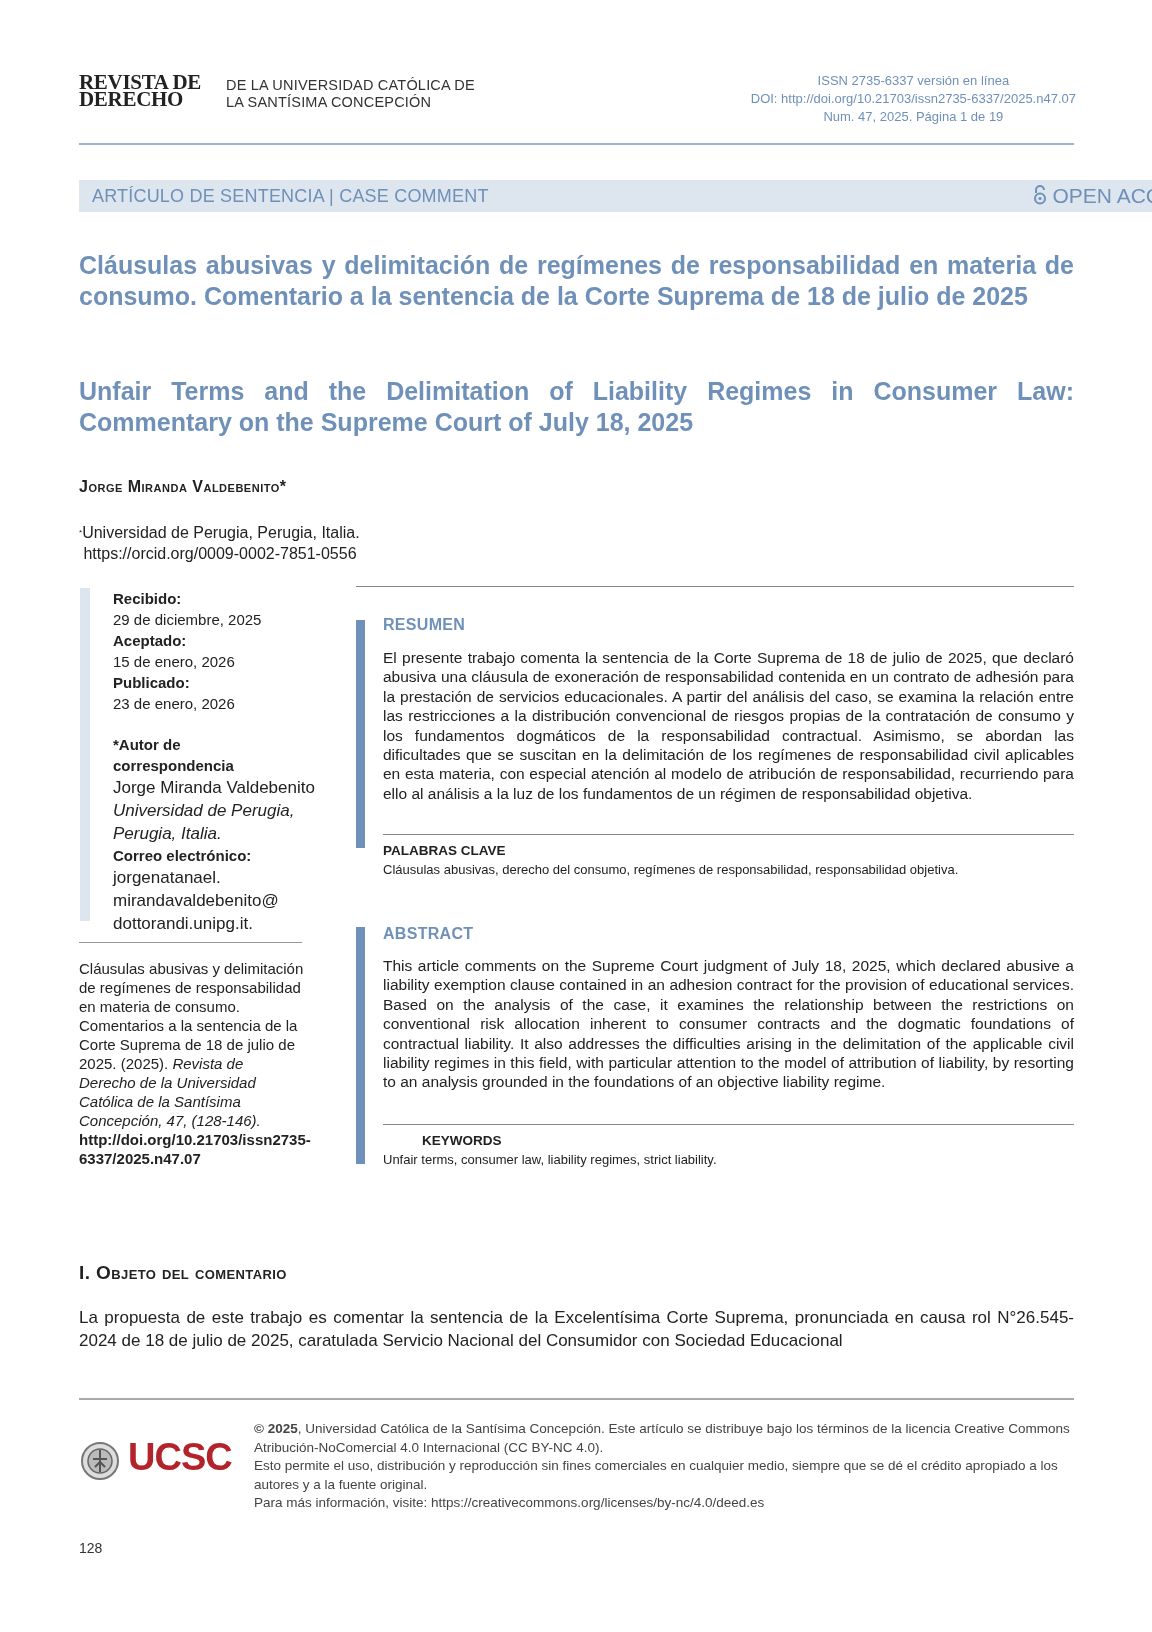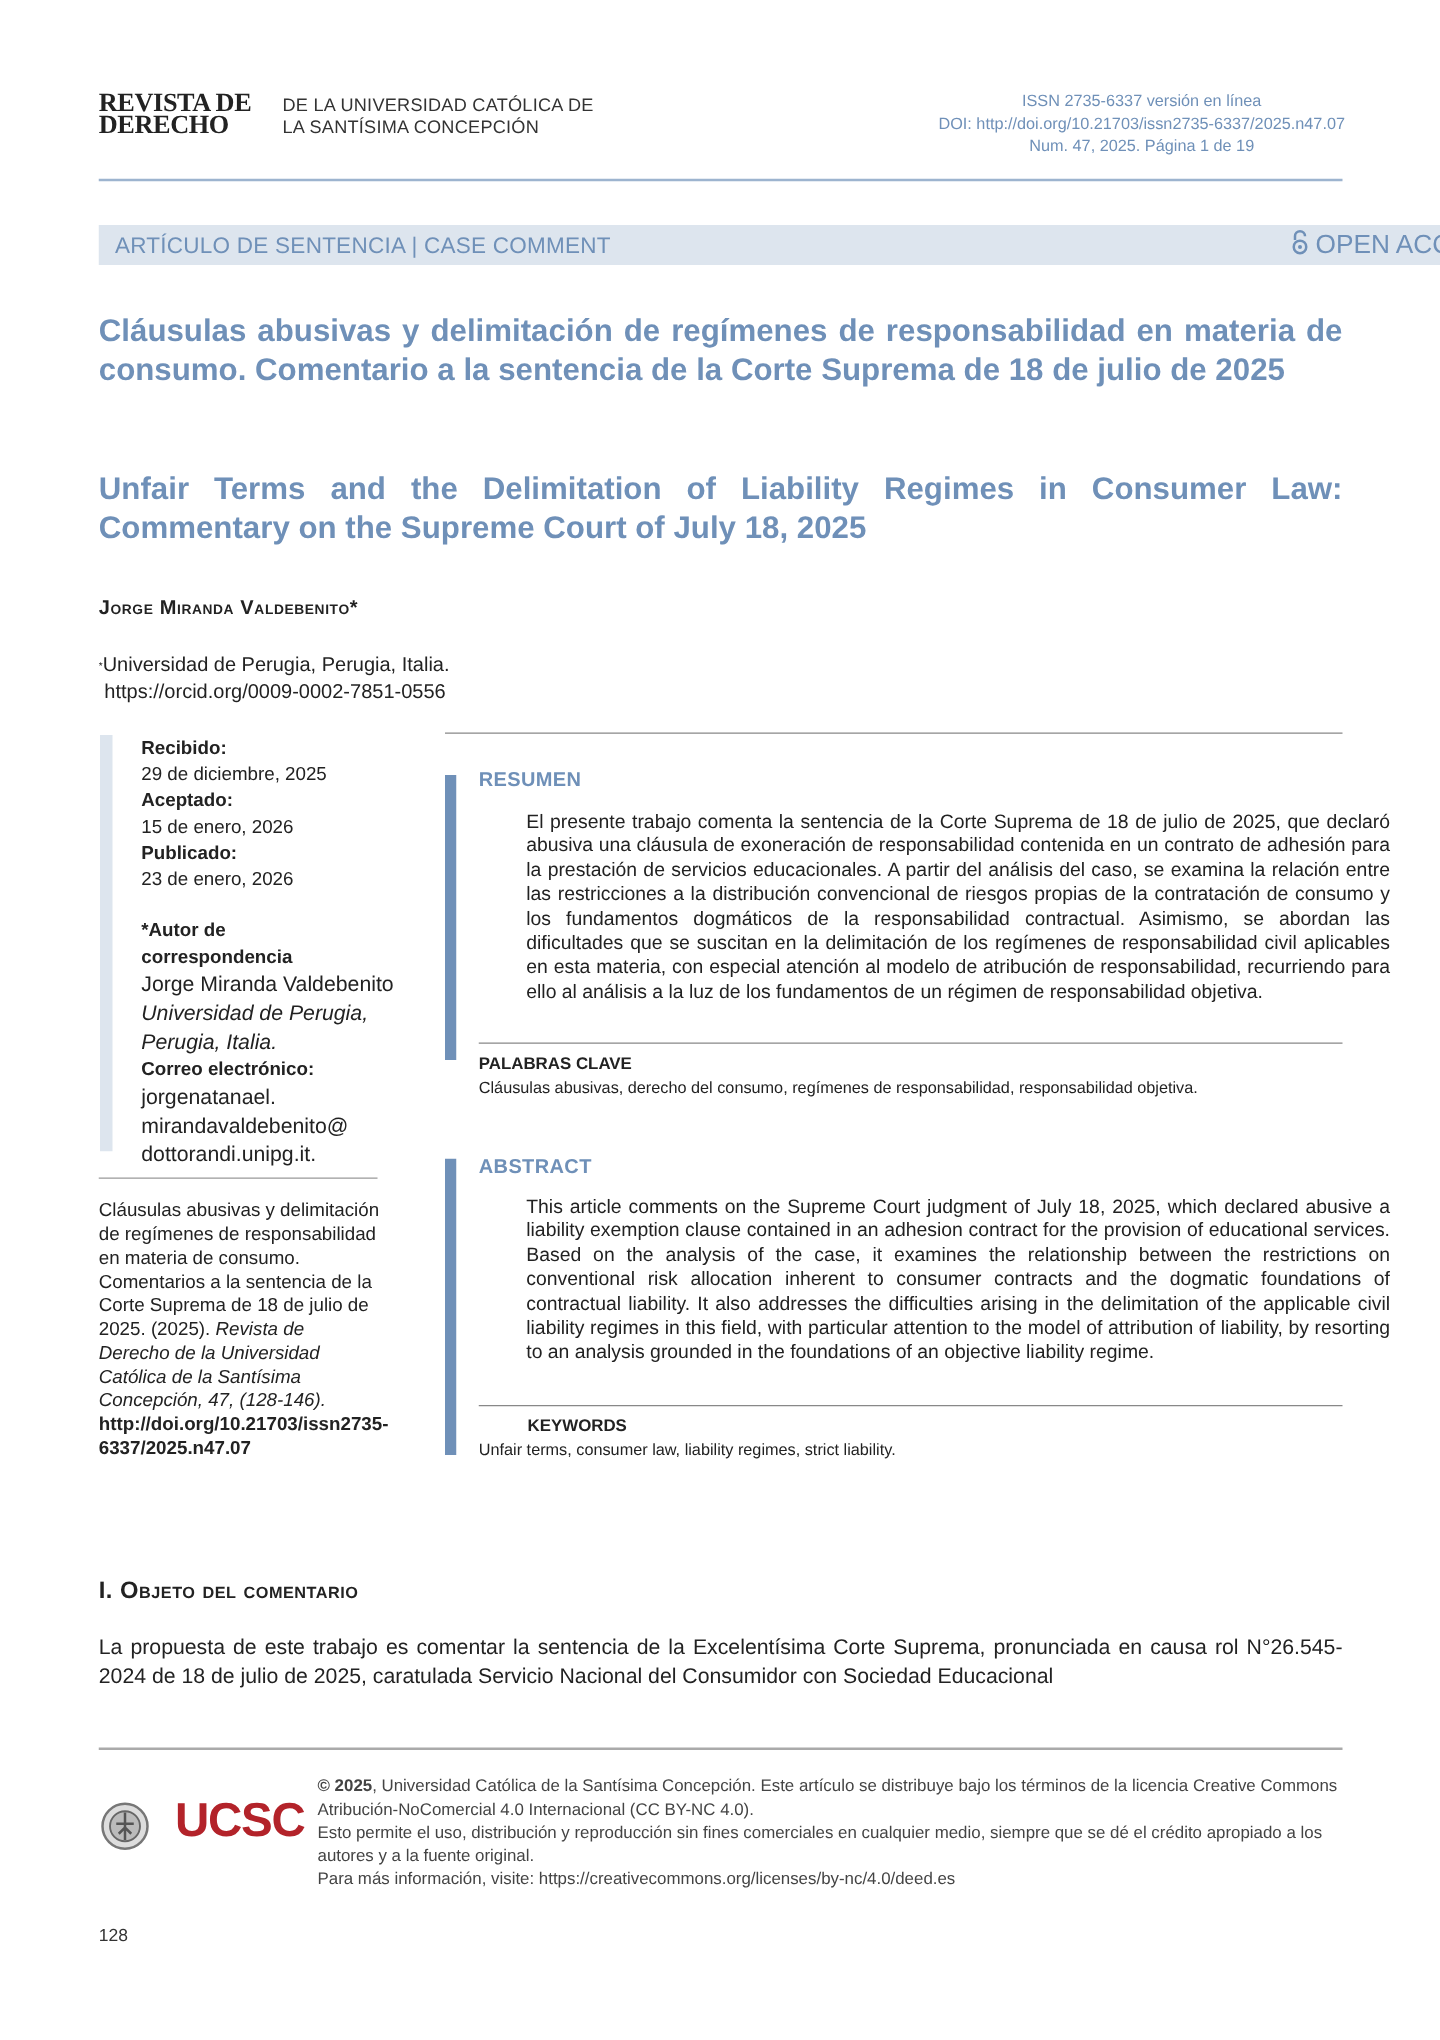--- a/index.html
+++ b/index.html
@@ -35,38 +35,38 @@
   #cite { left:79px; top:959px; width:225px; font-size:15px; line-height:19px; color:#222; }
   #cite .it { font-style:italic; }
   #cite .b { font-weight:bold; }
   
   .rule { height:1px; background:#888; }
   #top-rule { left:356px; top:586px; width:718px; }
   .vbar { left:356px; width:9px; background:#6f90b8; }
   #vbar1 { top:620px; height:228px; }
   #vbar2 { top:927px; height:237px; }
   .sec-h { left:383px; font-weight:bold; font-size:16px; color:#6f90b8; letter-spacing:0.3px; }
-  .sec-p { left:383px; width:691px; font-size:15.5px; line-height:19.4px; color:#222; text-align:justify;margin-left:38px; }
+  .sec-p { left:383px; width:691px; font-size:15.5px; line-height:19.4px; color:#222; text-align:justify; }
   #res-h { top:616px; }
   #res-p { top:648px; }
   #res-rule { left:383px; top:834px; width:691px; }
   #kw1-h { left:383px; top:843px; font-weight:bold; font-size:13.5px; color:#222; }
   #kw1-p { left:383px; top:862px; font-size:13px; color:#222;text-align:right; }
   #abs-h { top:925px; }
   #abs-p { top:956px; }
   #abs-rule { left:383px; top:1124px; width:691px; }
   #kw2-h { left:393px; top:1133px; font-weight:bold; font-size:13.5px; color:#222;padding-left:29px; }
   #kw2-p { left:383px; top:1152px; font-size:13px; color:#222; }
   
   #sec1 { left:79px; top:1262px; font-weight:bold; font-size:19px; color:#222; font-variant:small-caps; letter-spacing:0.4px; }
   #body-p { left:79px; top:1306px; width:995px; font-size:17px; line-height:23px; color:#222; text-align:justify; }
   
   #foot-rule { left:79px; top:1398px; width:995px; height:2px; background:#aaa; }
   #ucsc-seal { left:80px; top:1441px; width:40px; height:40px; }
-  #ucsc-text { left:140px; top:1436px; font-weight:bold; font-size:38px; color:#b3232a; letter-spacing:-1px; }
+  #ucsc-text { left:128px; top:1436px; font-weight:bold; font-size:38px; color:#b3232a; letter-spacing:-1px; }
   #lic { left:254px; top:1420px; width:822px; font-size:13.5px; line-height:18.5px; color:#444; }
   #lic .b { font-weight:bold; }
   #page-no { left:79px; top:1540px; font-size:14px; color:#333; }
 </style>
 </head>
 <body>
 
 <div id="logo-main" class="abs">
   <div>REVISTA DE</div>
   <div>DERECHO</div>

